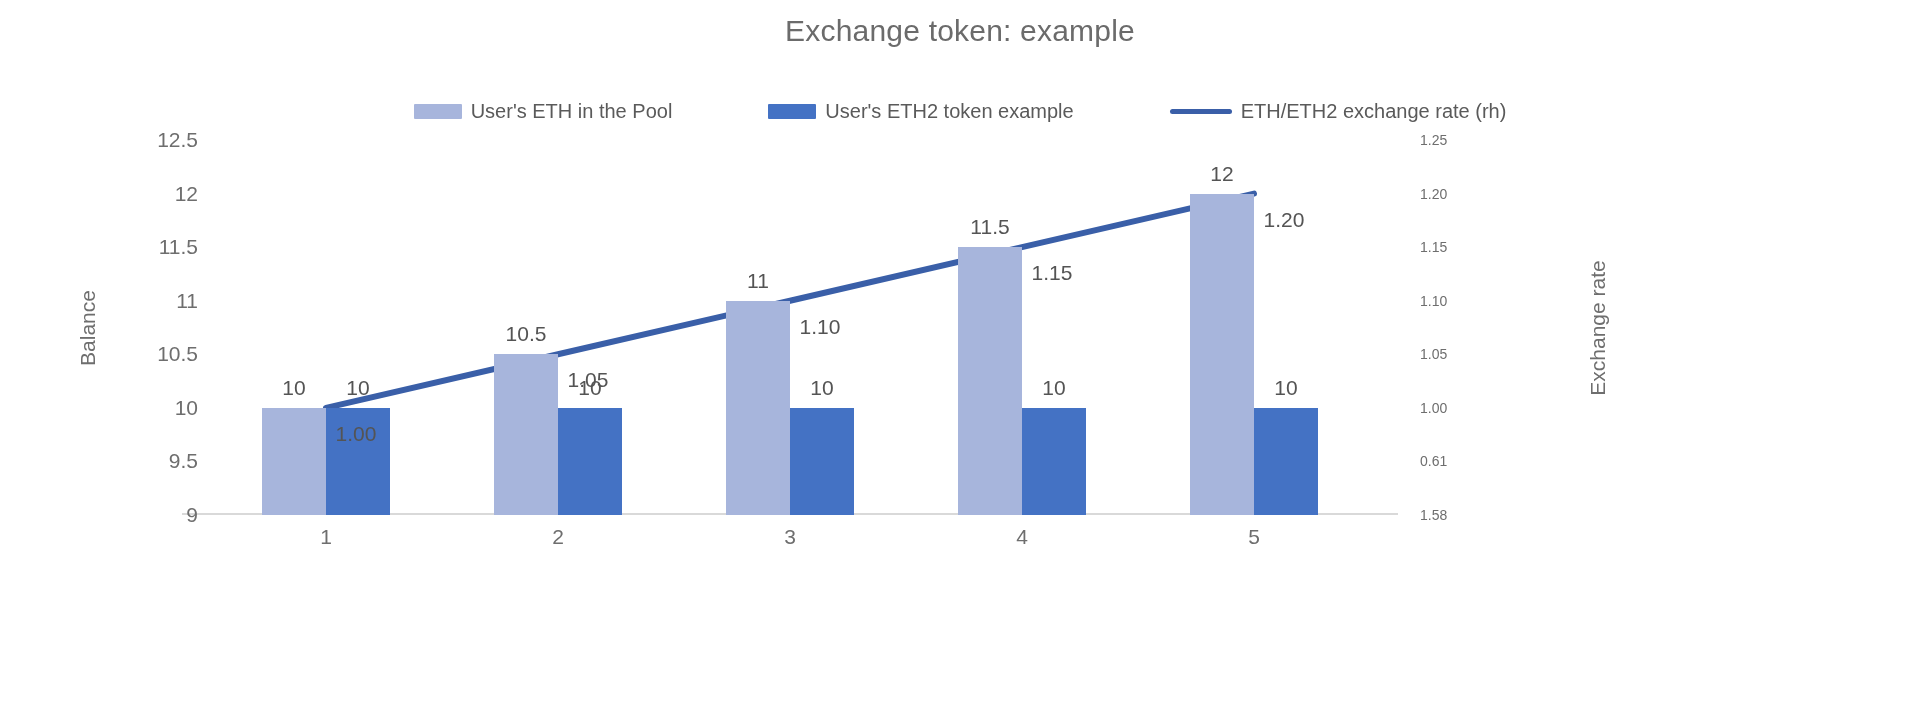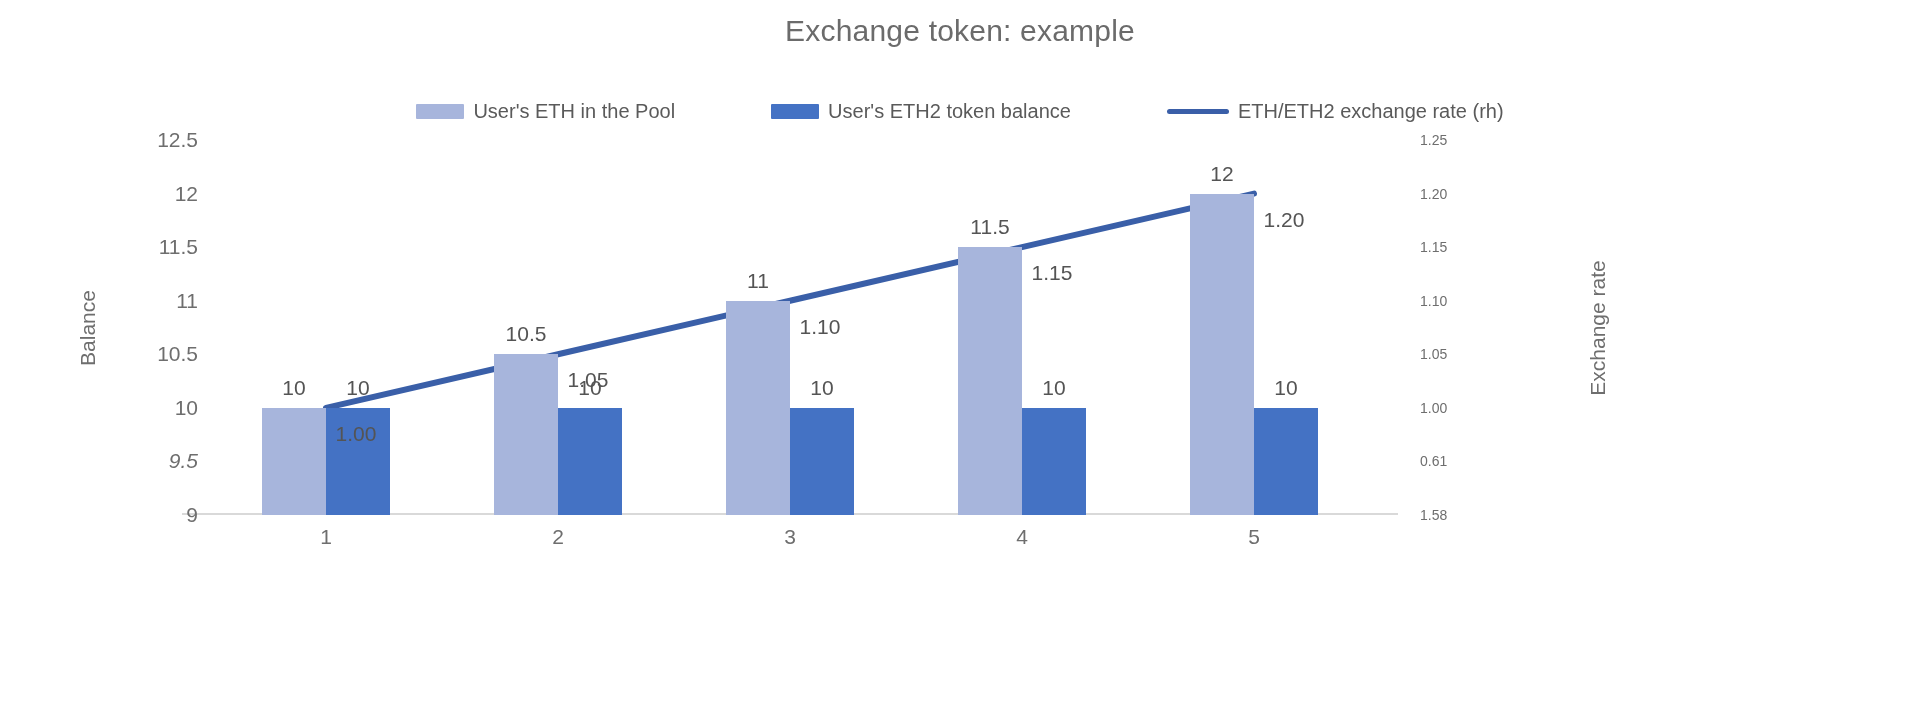--- a/index.html
+++ b/index.html
@@ -103,42 +103,42 @@
 
   <div class="chart-title">Exchange token: example</div>
 
   <div class="legend">
     <div class="legend-item">
       <span class="legend-swatch" style="background: rgb(167, 181, 220);"></span>
       <span class="legend-label">User's ETH in the Pool</span>
     </div>
     <div class="legend-item">
       <span class="legend-swatch" style="background: rgb(68, 114, 196);"></span>
-      <span class="legend-label">User's ETH2 token balance</span>
+      <span class="legend-label">User's ETH2 token example</span>
     </div>
     <div class="legend-item">
       <span class="legend-line" style="background: rgb(58, 95, 168);"></span>
       <span class="legend-label">ETH/ETH2 exchange rate (rh)</span>
     </div>
   </div>
 
   <div class="plot" id="plot">
     <div class="axis-baseline"></div>
     <div class="axis-title-left">Balance</div>
     <div class="axis-title-right">Exchange rate</div>
     <svg class="line-svg" id="line-svg" viewBox="0 0 1160 375" preserveAspectRatio="none">
         <polyline points="116,267.8571428571429 348,214.28571428571425 580,160.71428571428564 812,107.14285714285728 1044,53.57142857142861" fill="none" stroke="#3a5fa8" stroke-width="6" stroke-linecap="round" stroke-linejoin="round"></polyline>
       </svg>
   <div class="ytick-left" style="top: 0px;">12.5</div>
       <div class="ytick-left" style="top: 53.5714px;">12</div>
       <div class="ytick-left" style="top: 107.143px;">11.5</div>
       <div class="ytick-left" style="top: 160.714px;">11</div>
       <div class="ytick-left" style="top: 214.286px;">10.5</div>
       <div class="ytick-left" style="top: 267.857px;">10</div>
-      <div class="ytick-left" style="top: 321.429px; font-style: italic;">9.5</div>
+      <div class="ytick-left" style="top: 321.429px;">9.5</div>
       <div class="ytick-left" style="top: 375px;">9</div>
       <div class="ytick-right" style="top: 0px;">1.25</div>
       <div class="ytick-right" style="top: 53.5714px;">1.20</div>
       <div class="ytick-right" style="top: 107.143px;">1.15</div>
       <div class="ytick-right" style="top: 160.714px;">1.10</div>
       <div class="ytick-right" style="top: 214.286px;">1.05</div>
       <div class="ytick-right" style="top: 267.857px;">1.00</div>
       <div class="ytick-right" style="top: 321.429px;">0.61</div>
       <div class="ytick-right" style="top: 375px;">1.58</div>
       <div class="bar" style="left: 52px; width: 64px; height: 107.143px; background: rgb(167, 181, 220);"></div>

